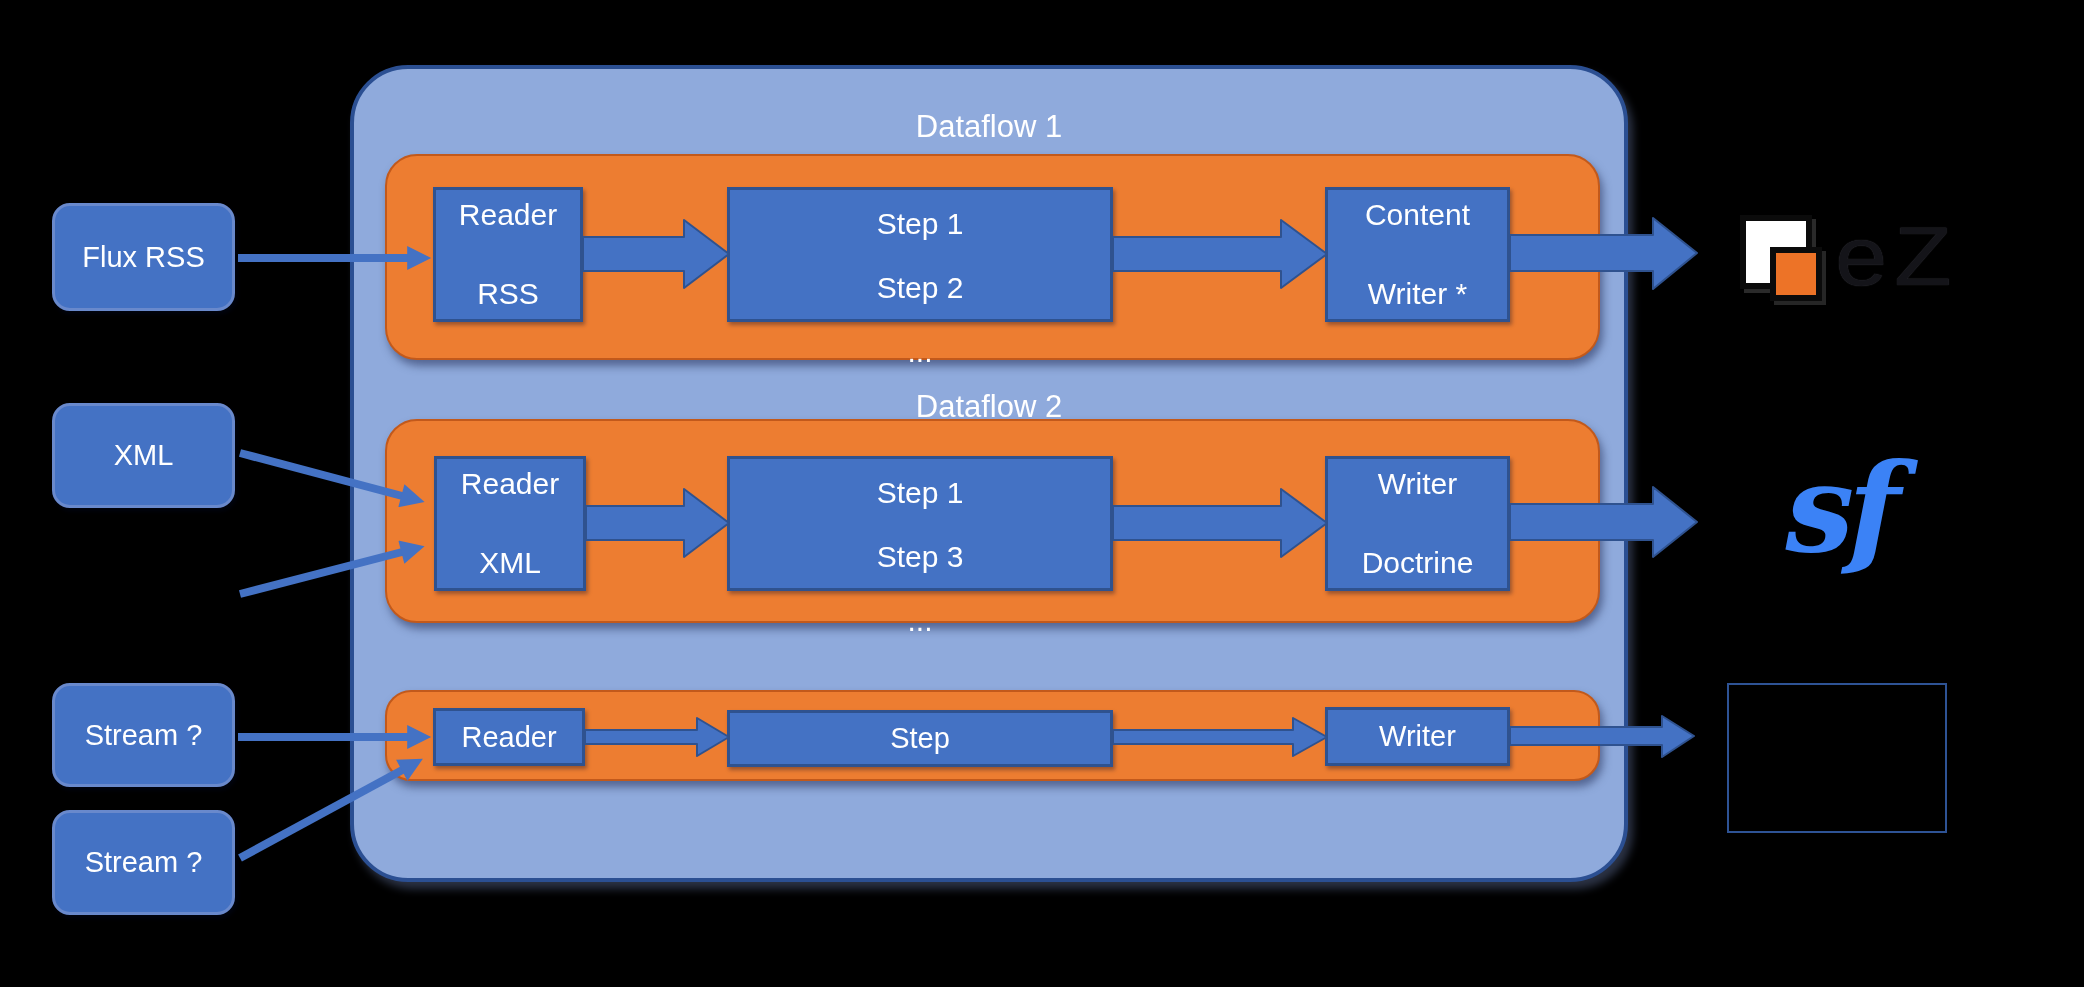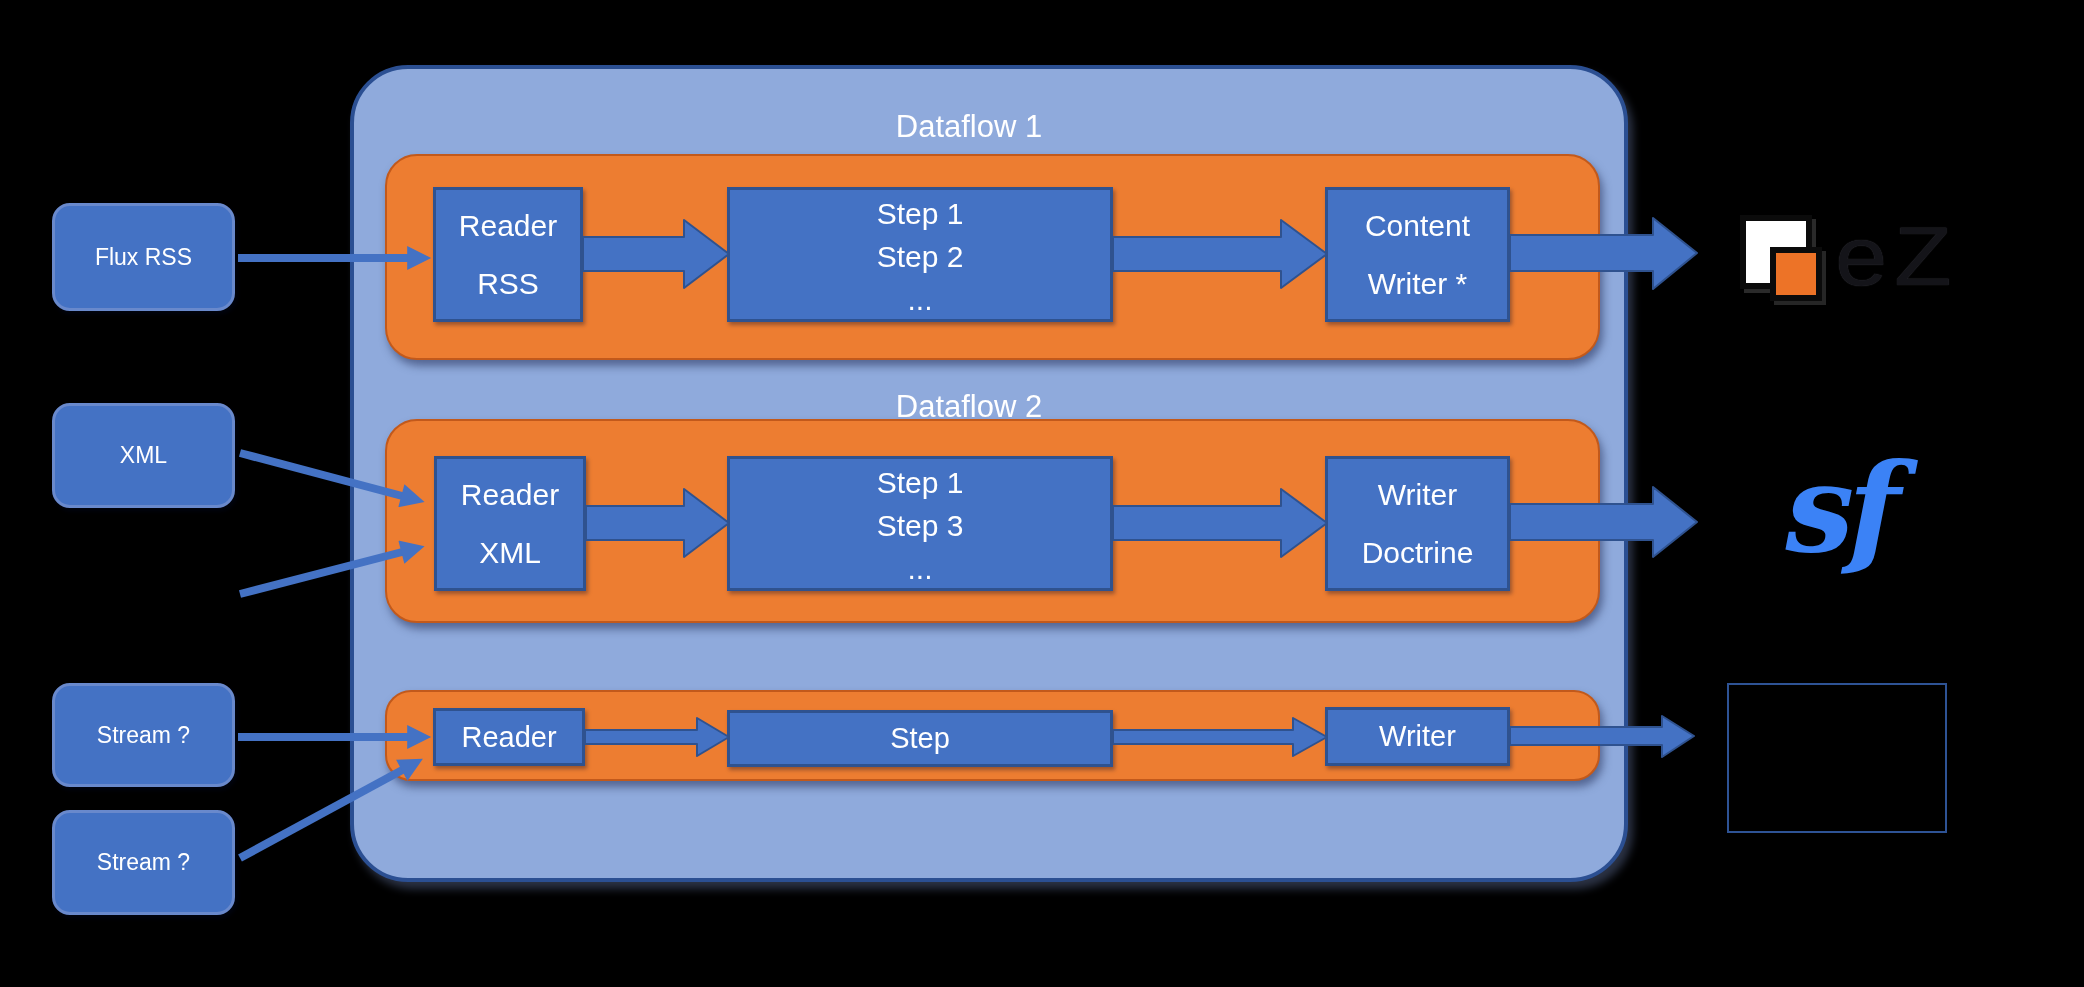--- a/index.html
+++ b/index.html
@@ -8,58 +8,59 @@
     font-family:"Liberation Sans",sans-serif;color:#fff;
   }
   
   .container{
     position:absolute;left:350px;top:65px;width:1278px;height:817px;
     background:#8FAADC;border:4px solid #2B4F92;border-radius:58px;box-sizing:border-box;
     box-shadow:5px 7px 9px rgba(95,110,150,.45);
   }
   
   .df-label{
-    position:absolute;left:330px;width:1278px;height:42px;
+    position:absolute;left:350px;width:1278px;height:42px;
     text-align:center;font-size:31px;line-height:42px;color:#fff;
   }
   .df-label.l1{top:106px}
   .df-label.l2{top:386px}
   .df-label.l3{top:647px}
   
   .band{
     position:absolute;left:385px;width:1215px;background:#ED7D31;
     border:2px solid #C2591B;border-radius:32px;box-sizing:border-box;
     box-shadow:3px 6px 8px rgba(35,45,85,.55);
   }
   .band.b1{top:154px;height:206px}
   .band.b2{top:419px;height:204px}
   .band.b3{top:690px;height:91px;border-radius:26px}
   
   .node{
     position:absolute;background:#4472C4;border:3px solid #2F528F;box-sizing:border-box;
     display:flex;flex-direction:column;align-items:center;justify-content:center;
     font-size:30px;line-height:58px;text-align:center;
     box-shadow:2px 3px 4px rgba(0,10,40,.35);
+    gap:21px;
   }
-  .node.steps{justify-content:space-between;line-height:43px;padding:2px 0;}
+  .node.steps{justify-content:space-between;line-height:43px;padding:12px 0;}
   .node.single{line-height:normal;}
   .n-reader1{left:433px;top:187px;width:150px;height:135px}
   .n-steps1 {left:727px;top:187px;width:386px;height:135px}
   .n-writer1{left:1325px;top:187px;width:185px;height:135px}
   .n-reader2{left:434px;top:456px;width:152px;height:135px}
   .n-steps2 {left:727px;top:456px;width:386px;height:135px}
   .n-writer2{left:1325px;top:456px;width:185px;height:135px}
   .n-reader3{left:433px;top:708px;width:152px;height:58px;font-size:29px}
   .n-steps3 {left:727px;top:710px;width:386px;height:57px;font-size:29px}
   .n-writer3{left:1325px;top:707px;width:185px;height:59px;font-size:29px}
   
   .src{
     position:absolute;left:52px;width:183px;background:#4472C4;
     border:3px solid #6989CC;border-radius:18px;box-sizing:border-box;
-    display:flex;align-items:center;justify-content:center;font-size:23px;
+    display:flex;align-items:center;justify-content:center;font-size:29px;
     box-shadow:2px 3px 5px rgba(0,10,40,.4);
   }
   .src.s1{top:203px;height:108px}
   .src.s2{top:403px;height:105px}
   .src.s3{top:525px;height:105px}
   .src.s4{top:683px;height:104px}
   .src.s5{top:810px;height:105px}
   
   #arrows{position:absolute;left:0;top:0;width:2084px;height:987px;z-index:40;pointer-events:none;}
   .fatarrow{fill:#4472C4;stroke:#2F528F;stroke-width:2;stroke-linejoin:round;}

